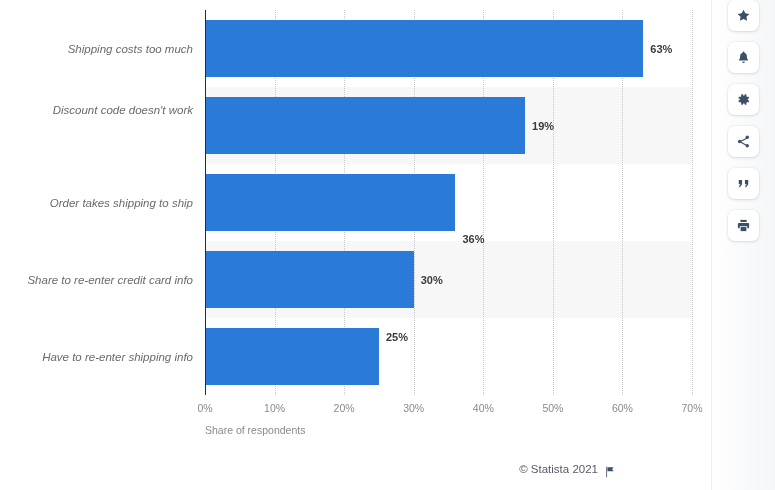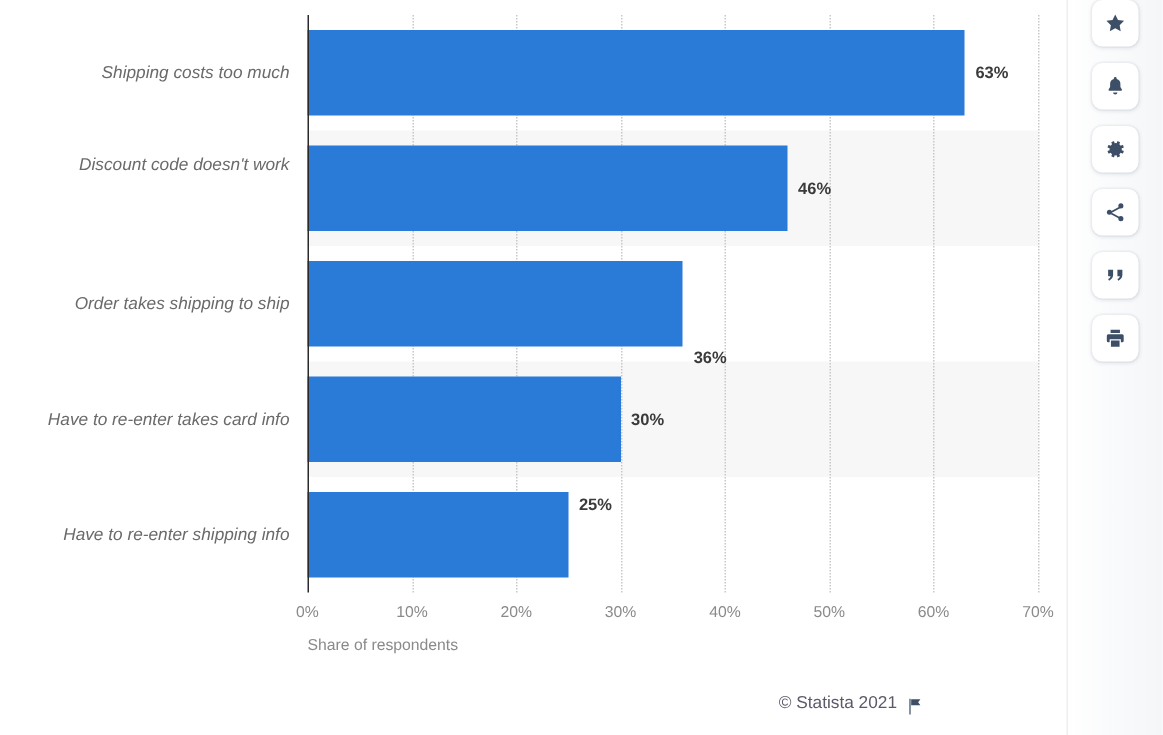--- a/index.html
+++ b/index.html
@@ -182,35 +182,35 @@
         <div class="gridline" style="left: 69.5714px;"></div>
         <div class="gridline" style="left: 139.143px;"></div>
         <div class="gridline" style="left: 208.714px;"></div>
         <div class="gridline" style="left: 278.286px;"></div>
         <div class="gridline" style="left: 347.857px;"></div>
         <div class="gridline" style="left: 417.429px;"></div>
         <div class="gridline" style="left: 487px;"></div>
         <div class="bar" style="top: 10.01px; height: 56.98px; width: 438.3px; background: rgb(42, 122, 216);"></div>
         <div class="bar-value" style="left: 445.3px; top: 38.5px;">63%</div>
         <div class="bar" style="top: 87.01px; height: 56.98px; width: 320.029px; background: rgb(42, 122, 216);"></div>
-        <div class="bar-value" style="left: 327.029px; top: 115.5px;">46%</div>
+        <div class="bar-value" style="left: 327.029px; top: 115.5px;">19%</div>
         <div class="bar" style="top: 164.01px; height: 56.98px; width: 250.457px; background: rgb(42, 122, 216);"></div>
         <div class="bar-value" style="left: 257.457px; top: 192.5px; margin-top: 36px;">36%</div>
         <div class="bar" style="top: 241.01px; height: 56.98px; width: 208.714px; background: rgb(42, 122, 216);"></div>
         <div class="bar-value" style="left: 215.714px; top: 269.5px;">30%</div>
         <div class="bar" style="top: 318.01px; height: 56.98px; width: 173.929px; background: rgb(42, 122, 216);"></div>
         <div class="bar-value" style="left: 180.929px; top: 327px;">25%</div>
       </div>
 
     <div id="yaxis"></div>
 
     <div class="cat-label" style="top:48.5px">Shipping costs too much</div>
     <div class="cat-label" style="top:110px">Discount code doesn't work</div>
     <div class="cat-label" style="top:202.5px">Order takes shipping to ship</div>
-    <div class="cat-label" style="top:279.5px">Have to re-enter takes card info</div>
+    <div class="cat-label" style="top:279.5px">Share to re-enter credit card info</div>
     <div class="cat-label" style="top:356.5px">Have to re-enter shipping info</div>
 
     <div class="xtick" style="left:205px">0%</div>
     <div class="xtick" style="left:274.6px">10%</div>
     <div class="xtick" style="left:344.1px">20%</div>
     <div class="xtick" style="left:413.7px">30%</div>
     <div class="xtick" style="left:483.3px">40%</div>
     <div class="xtick" style="left:552.9px">50%</div>
     <div class="xtick" style="left:622.4px">60%</div>
     <div class="xtick" style="left:692px">70%</div>

